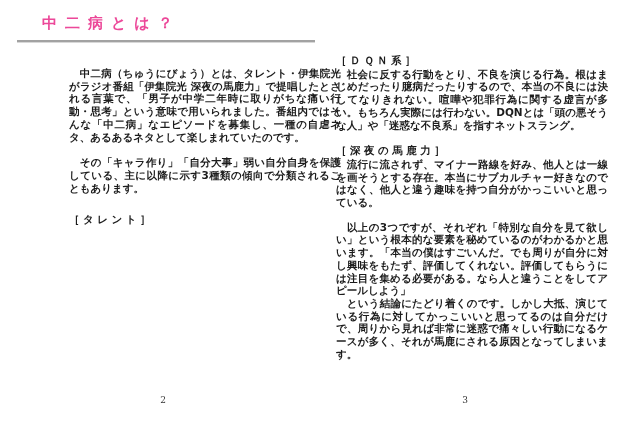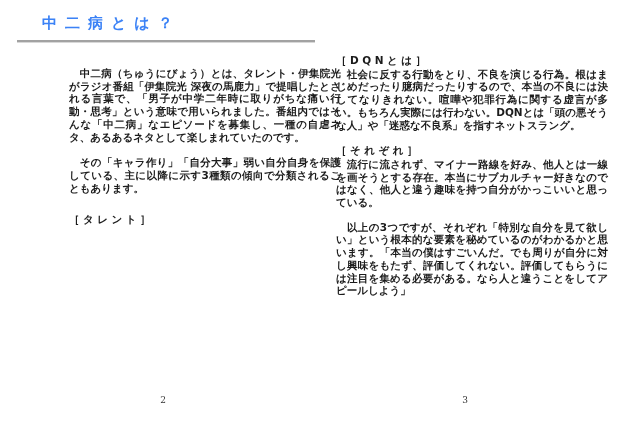--- a/index.html
+++ b/index.html
@@ -10,21 +10,21 @@
     color: #1c1c1c;
     overflow: hidden;
     position: relative;
   }
   .spread { position: absolute; inset: 0; }
 
   .page-title {
     position: absolute; left: 42px; top: 14px;
     font-size: 15px; font-weight: bold;
     letter-spacing: 8px; white-space: nowrap;
-    color: #3b82f6;
+    color: #ec4899;
   }
   .title-rule {
     position: absolute; left: 17px; top: 40px;
     width: 298px; height: 2px;
     background: #a2a2a2;
     border-bottom: 1px solid #d8d8d8;
   }
 
   .text-col {
     position: absolute; width: 272px;
@@ -69,24 +69,25 @@
 
   <div class="title-rule"></div>
 
   <div class="text-col col-left">
     <p>　中二病（ちゅうにびょう）とは、タレント・伊集院光がラジオ番組「伊集院光 深夜の馬鹿力」で提唱したとされる言葉で、「男子が中学二年時に取りがちな痛い行動・思考」という意味で用いられました。番組内ではそんな「中二病」なエピソードを募集し、一種の自虐ネタ、あるあるネタとして楽しまれていたのです。</p>
     <p class="pre-heading-gap">　その「キャラ作り」「自分大事」弱い自分自身を保護している、主に以降に示す3種類の傾向で分類されることもあります。</p>
     <div class="section-heading">［タレント］</div>
   </div>
 
   <div class="text-col col-right">
-    <div class="section-heading">［DQNとは］</div>
+    <div class="section-heading">［ＤＱＮ系］</div>
     <p>　社会に反する行動をとり、不良を演じる行為。根はまじめだったり臆病だったりするので、本当の不良には決してなりきれない。喧嘩や犯罪行為に関する虚言が多い。もちろん実際には行わない。DQNとは「頭の悪そうな人」や「迷惑な不良系」を指すネットスラング。</p>
-    <div class="section-heading">［それぞれ］</div>
+    <div class="section-heading">［深夜の馬鹿力］</div>
     <p class="mid-gap">　流行に流されず、マイナー路線を好み、他人とは一線を画そうとする存在。本当にサブカルチャー好きなのではなく、他人と違う趣味を持つ自分がかっこいいと思っている。</p>
     <p class="tight">　以上の3つですが、それぞれ「特別な自分を見て欲しい」という根本的な要素を秘めているのがわかるかと思います。「本当の僕はすごいんだ。でも周りが自分に対し興味をもたず、評価してくれない。評価してもらうには注目を集める必要がある。なら人と違うことをしてアピールしよう」</p>
+    <p class="small-gap">　という結論にたどり着くのです。しかし大抵、演じている行為に対してかっこいいと思ってるのは自分だけで、周りから見れば非常に迷惑で痛々しい行動になるケースが多く、それが馬鹿にされる原因となってしまいます。</p>
   </div>
 
   <div class="page-number left">2</div>
 
   <div class="page-number right">3</div>
 
 </div>
 
 </body></html>

